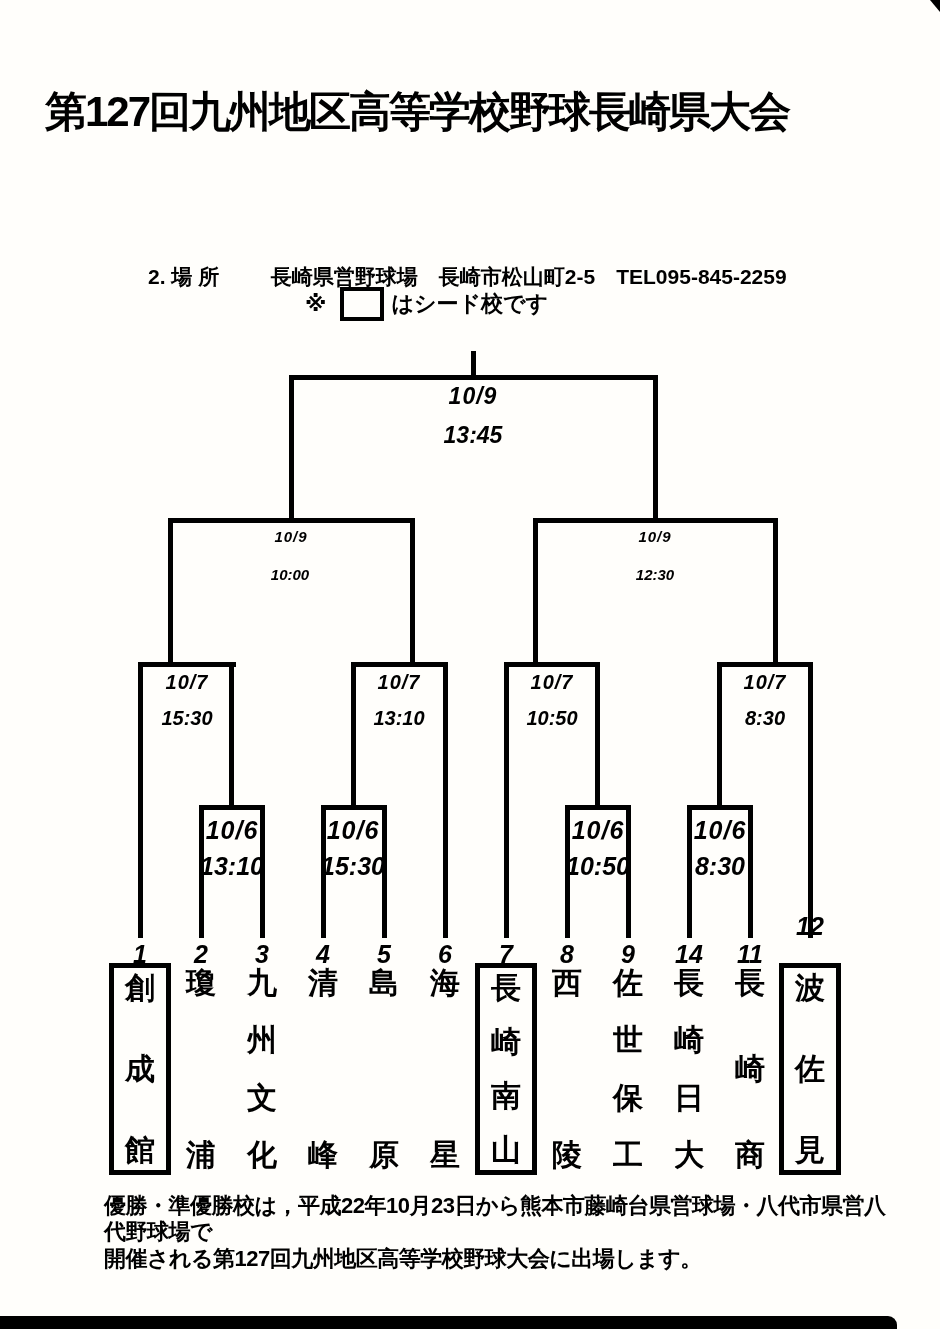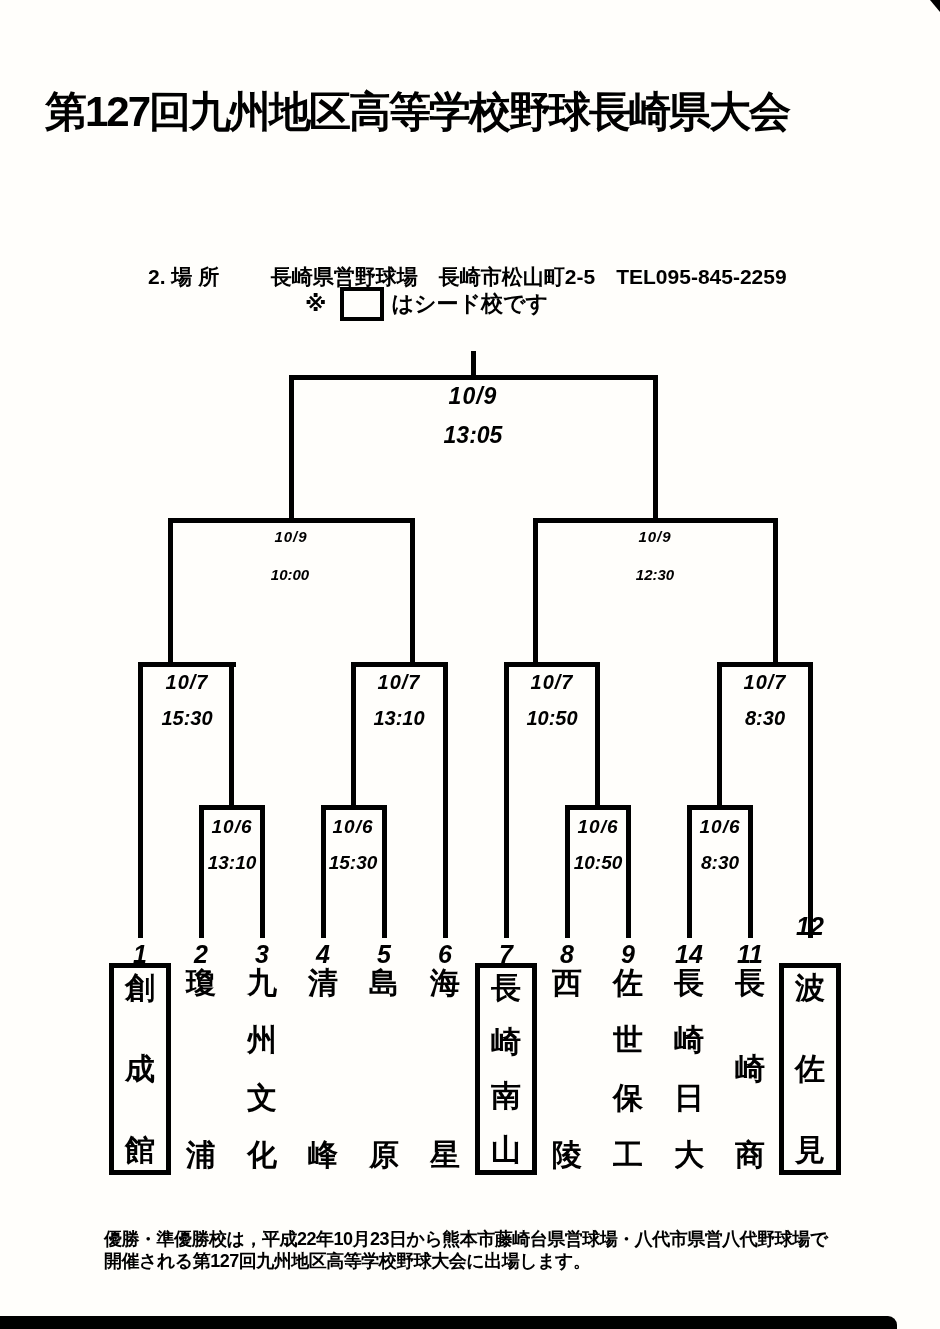--- a/index.html
+++ b/index.html
@@ -8,39 +8,39 @@
     font-family:"Liberation Sans","DejaVu Sans",sans-serif;
     color:#000;overflow:hidden;margin:0 auto;
   }
   .hl{position:absolute;height:5px;background:#000;}
   .vl{position:absolute;width:5px;background:#000;}
   .lbl{position:absolute;text-align:center;font-weight:bold;font-style:italic;white-space:nowrap;}
   .lbl.date{letter-spacing:1px;}
   .t-final{font-size:23px;}
   .t-semi{font-size:15px;}
   .t-quarter{font-size:20px;}
-  .t-first{font-size:19px;}
+  .t-first{font-size:25px;}
   .num{position:absolute;width:50px;text-align:center;font-weight:bold;font-style:italic;font-size:25px;}
   .team{
     position:absolute;top:963px;width:62px;height:212px;box-sizing:border-box;
     display:flex;flex-direction:column;justify-content:space-between;align-items:center;
     padding:5px 0;font-weight:bold;font-size:30px;line-height:1;
   }
   .team.seed{border:5px solid #000;}
   .title{
     position:absolute;left:0;top:84px;width:834px;text-align:center;
     font-weight:bold;font-size:42px;letter-spacing:-2px;white-space:nowrap;
   }
   .inforow{position:absolute;left:148px;font-weight:bold;font-size:21px;white-space:nowrap;}
   .inforow .ilabel{display:inline-block;width:117px;}
   .note{position:absolute;left:305px;top:287px;display:flex;align-items:center;font-weight:bold;font-size:22px;}
   .seedbox{display:inline-block;width:36px;height:26px;border:4px solid #000;margin:0 7px 0 14px;background:#fffefb;}
   .footer{
     position:absolute;left:104px;top:1193px;width:790px;
-    font-weight:bold;font-size:18px;line-height:1.2;letter-spacing:-0.5px;margin-top:36px;
+    font-weight:bold;font-size:22px;line-height:1.2;letter-spacing:-0.5px;
   }
   .scanbar{position:absolute;left:0;top:1316px;width:897px;height:13px;background:#000;border-top-right-radius:9px;}
   .scancorner{position:absolute;right:0;top:0;width:10px;height:12px;background:#000;clip-path:polygon(0 0,100% 0,100% 100%);}
 </style>
 </head>
 <body>
 
 <div id="page">
 
   <div class="scanbar"></div>
@@ -92,21 +92,21 @@
   <div class="vl" style="left:382px;top:805px;height:133px;"></div>
   <div class="vl" style="left:443px;top:662px;height:276px;"></div>
   <div class="vl" style="left:504px;top:662px;height:276px;"></div>
   <div class="vl" style="left:565px;top:805px;height:133px;"></div>
   <div class="vl" style="left:626px;top:805px;height:133px;"></div>
   <div class="vl" style="left:687px;top:805px;height:133px;"></div>
   <div class="vl" style="left:748px;top:805px;height:133px;"></div>
   <div class="vl" style="left:808px;top:662px;height:276px;"></div>
 
   <div class="lbl date t-final" style="left:393px;top:383px;width:160px;">10/9</div>
-  <div class="lbl t-final" style="left:393px;top:422px;width:160px;">13:05</div>
+  <div class="lbl t-final" style="left:393px;top:422px;width:160px;">13:45</div>
 
   <div class="lbl date t-semi" style="left:211px;top:528px;width:160px;">10/9</div>
   <div class="lbl t-semi" style="left:210px;top:566px;width:160px;">10:00</div>
   <div class="lbl date t-semi" style="left:575px;top:528px;width:160px;">10/9</div>
   <div class="lbl t-semi" style="left:575px;top:566px;width:160px;">12:30</div>
 
   <div class="lbl date t-quarter" style="left:127px;top:671px;width:120px;">10/7</div>
   <div class="lbl t-quarter" style="left:127px;top:707px;width:120px;">15:30</div>
   <div class="lbl date t-quarter" style="left:339px;top:671px;width:120px;">10/7</div>
   <div class="lbl t-quarter" style="left:339px;top:707px;width:120px;">13:10</div>

